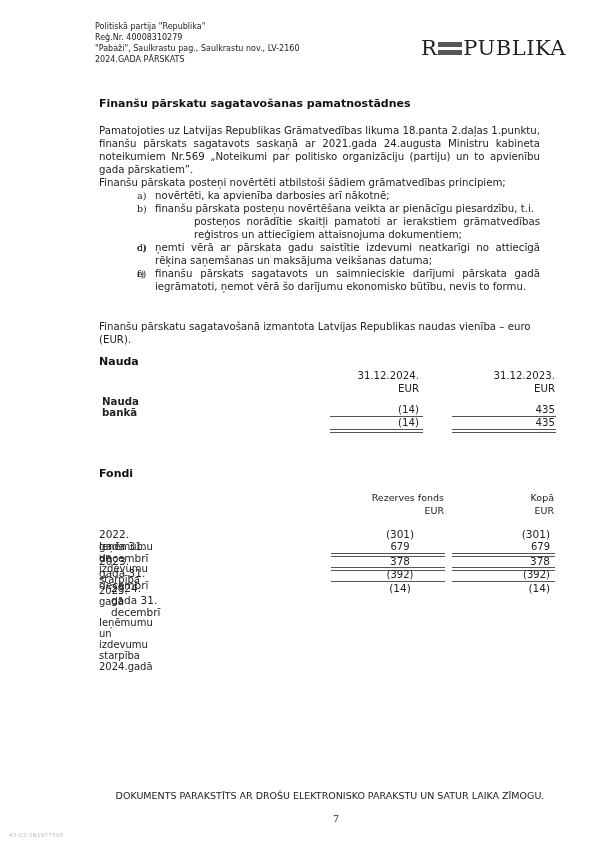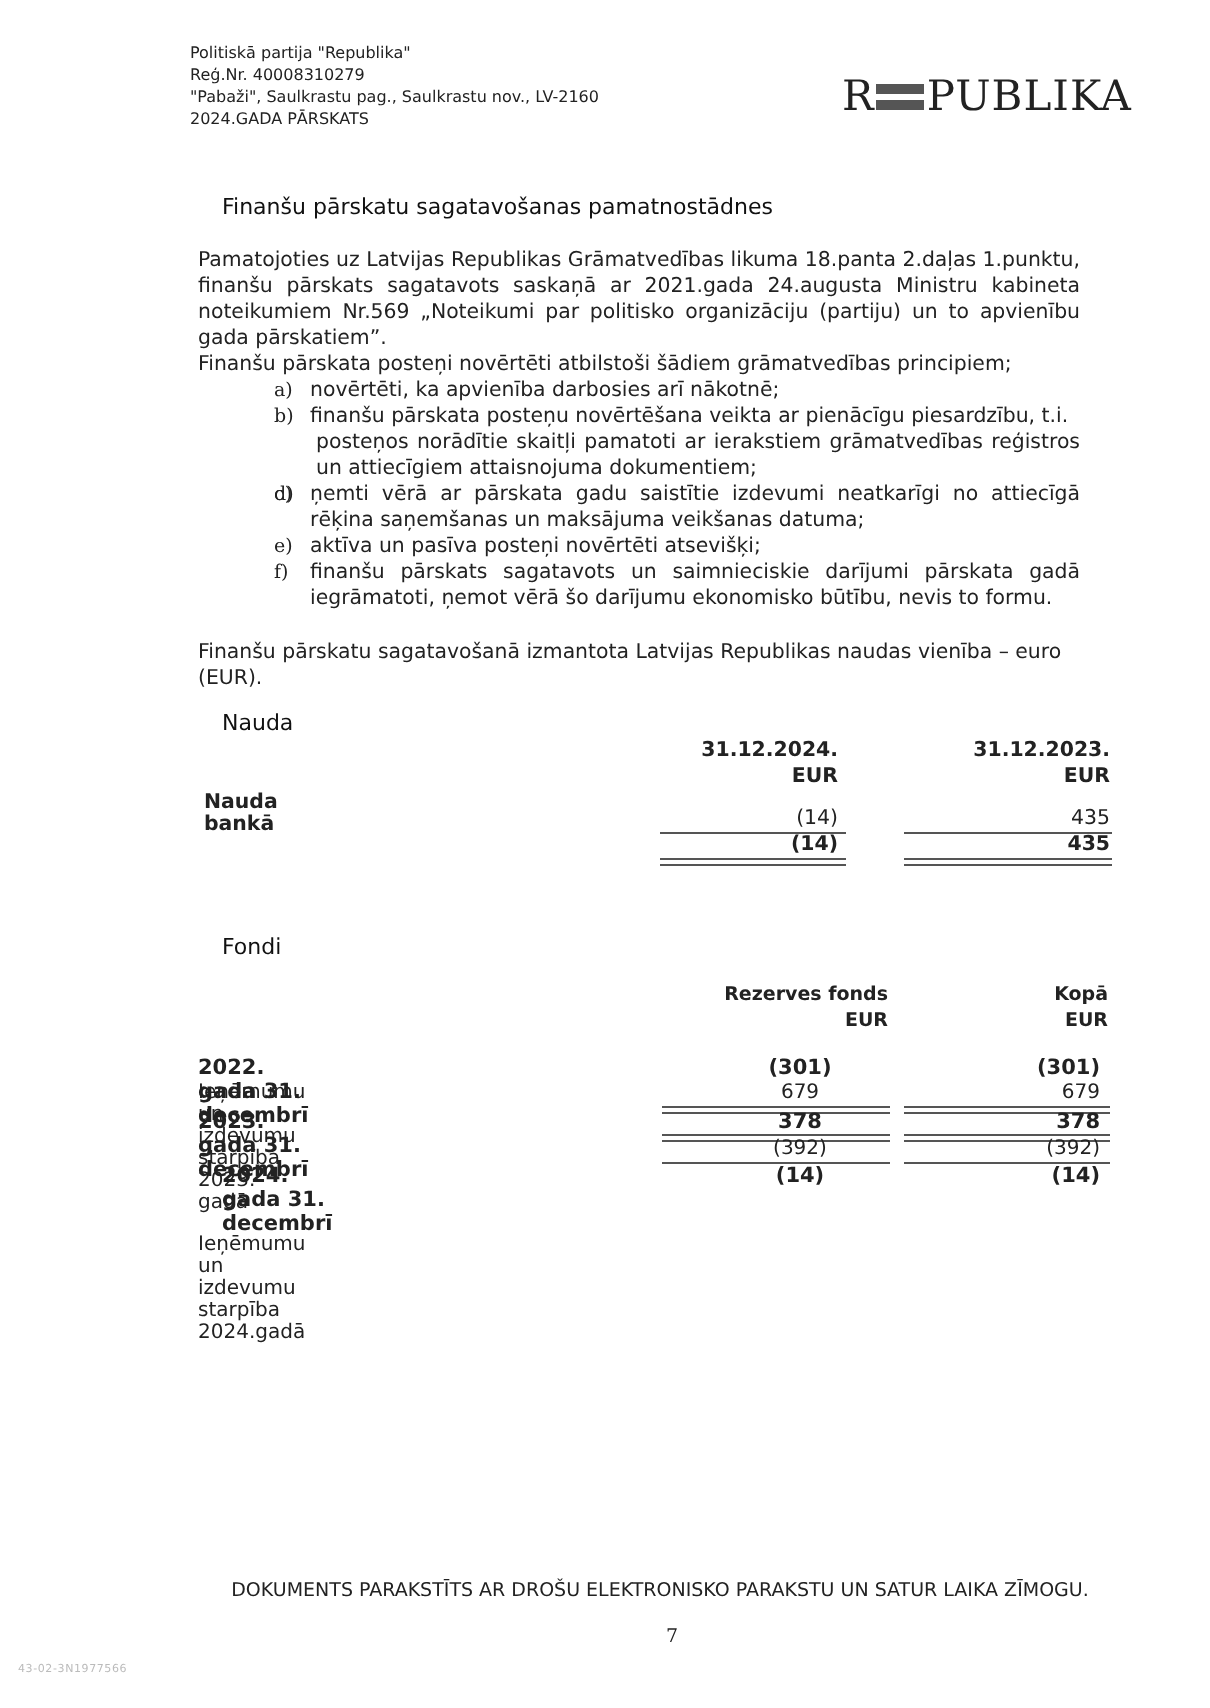--- a/index.html
+++ b/index.html
@@ -12,33 +12,33 @@
     font-size: 8px; line-height: 11px; color: #222;
   }
   .logo {
     position: absolute; left: 421px; top: 36px;
     font-family: "DejaVu Serif", serif; font-size: 21px; letter-spacing: 0.5px;
     color: #222; display: flex; align-items: center; font-weight: normal;
   }
   .logo .bars { display: inline-flex; flex-direction: column; justify-content: center; gap: 3px; margin: 0 1px; width: 24px; height: 16px; }
   .logo .bars span { display: block; height: 5px; background: #555; }
   .section-title {
-    position: absolute; left: 99px; font-size: 11px; font-weight: normal; color: #111; margin-left: 12px;
+    position: absolute; left: 99px; font-size: 11px; font-weight: bold; color: #111;
   }
   .para {
     position: absolute; left: 99px; width: 441px;
     font-size: 10.2px; line-height: 13px; text-align: justify; color: #222;
   }
   .list { position: absolute; left: 99px; top: 189px; width: 441px; font-size: 10.2px; line-height: 13px; color: #222; }
   .list .item { position: relative; padding-left: 56px; text-align: justify; }
   .list .item .mk { position: absolute; left: 38px; top: 0; font-family: "DejaVu Serif", serif; font-size: 9.5px; }
-  .list .item .cont { display: block; padding-left: 3px; }
+  .list .item .cont { display: block; padding-left: 3px; margin-left: 36px; }
   .tbl { position: absolute; font-size: 10.2px; color: #222; }
   .num { position: absolute; text-align: right; }
-  .b { font-weight: bold; }
+  .b { font-weight: normal; }
   .uline { position: absolute; height: 0; border-top: 1px solid #555; }
   .dline { position: absolute; height: 2px; border-top: 1px solid #555; border-bottom: 1px solid #555; }
   .center { text-align: center; }
   .footer-sig { position: absolute; left: 0; width: 660px; top: 790px; text-align: center; font-size: 9.5px; color: #222; }
   .page-no { position: absolute; left: 0; width: 672px; top: 813px; text-align: center; font-family: "DejaVu Serif", serif; font-size: 9.5px; color: #222; }
   .doc-id { position: absolute; left: 9px; top: 832px; font-size: 5.5px; color: #bbb; letter-spacing: 0.3px; }
 </style>
 </head>
 <body>
 
@@ -76,21 +76,20 @@
   </div>
   <div class="item">
     <span class="mk">c)</span>
   </div>
   <div class="item">
     <span class="mk">d)</span>
     <span>ņemti vērā ar pārskata gadu saistītie izdevumi neatkarīgi no attiecīgā rēķina saņemšanas un maksājuma veikšanas datuma;</span>
   </div>
   <div class="item">
     <span class="mk">e)</span>
-    <span>aktīva un pasīva posteņi novērtēti atsevišķi;</span>
   </div>
   <div class="item">
     <span class="mk">f)</span>
     <span>finanšu pārskats sagatavots un saimnieciskie darījumi pārskata gadā iegrāmatoti, ņemot vērā šo darījumu ekonomisko būtību, nevis to formu.</span>
   </div>
 </div>
 
 <div class="para" style="top:320px; text-align:left;">Finanšu pārskatu sagatavošanā izmantota Latvijas Republikas naudas vienība – euro (EUR).</div>
 
 <div class="section-title" style="top:355px;">Nauda</div>

